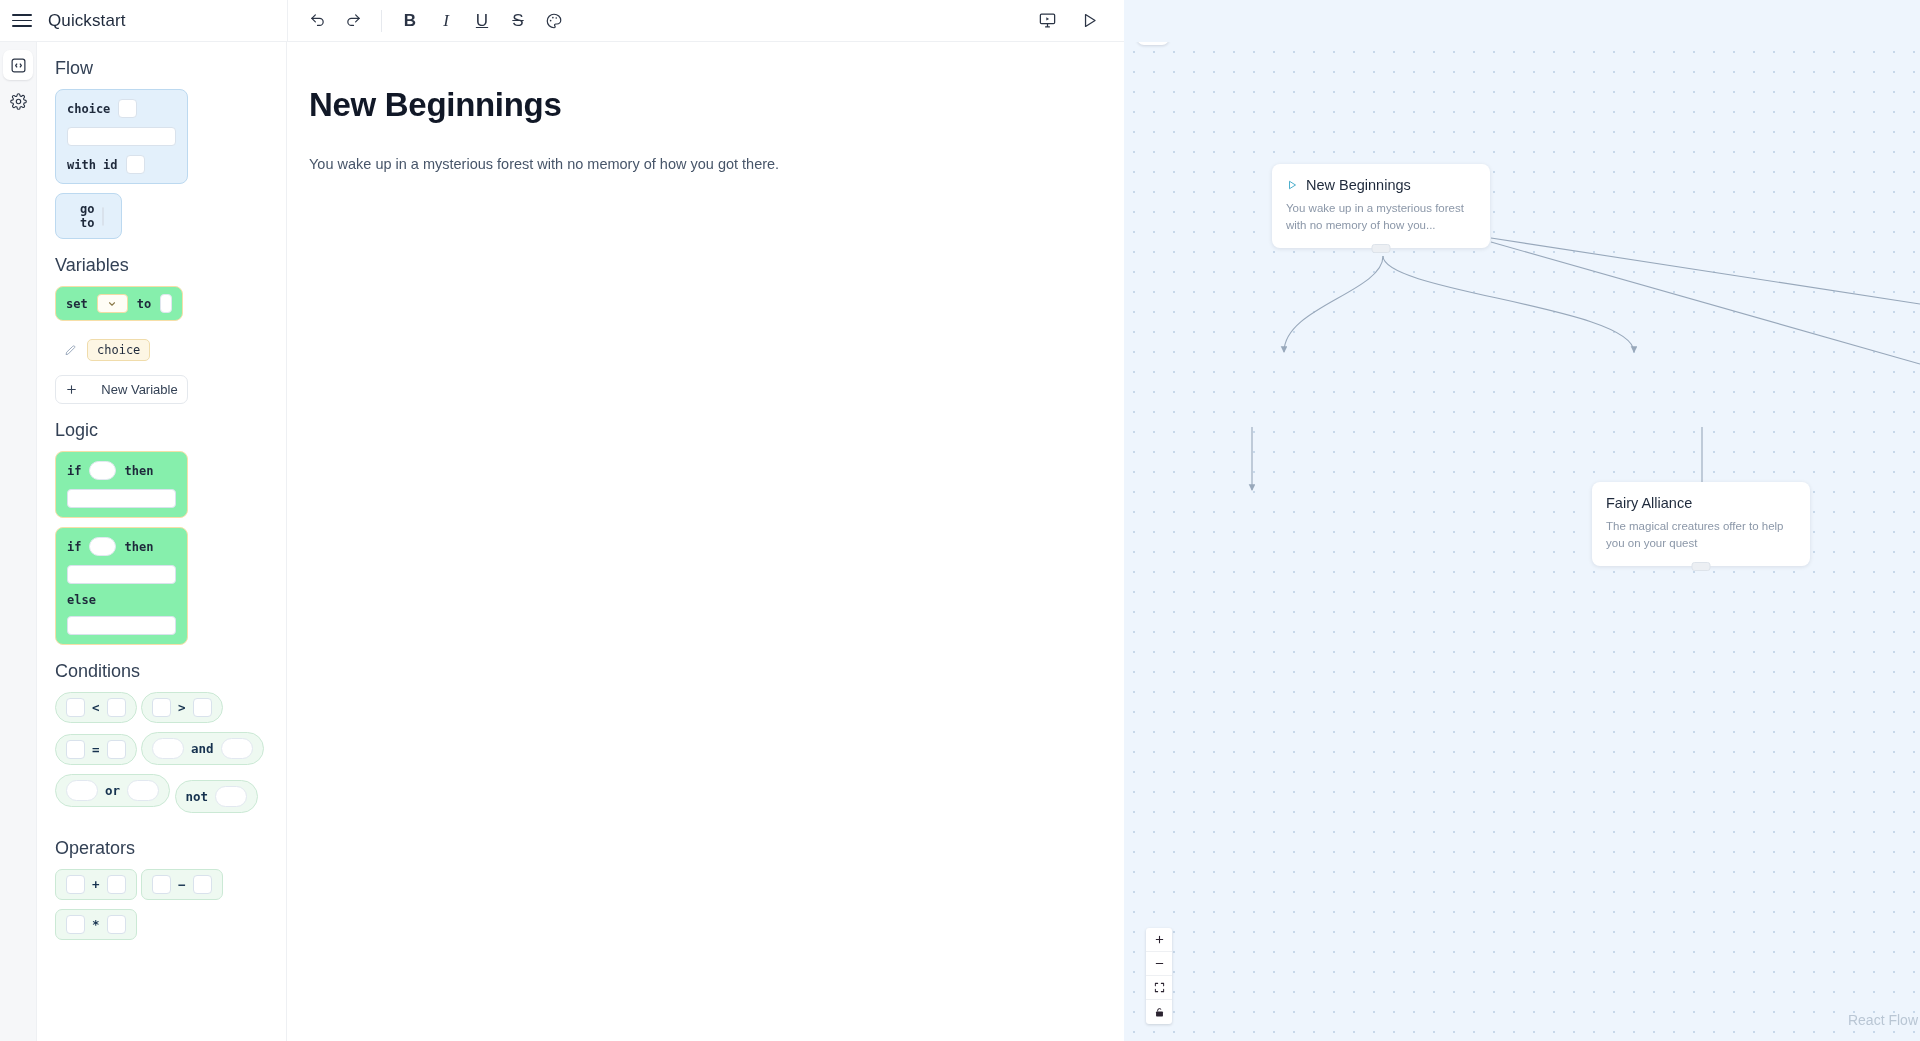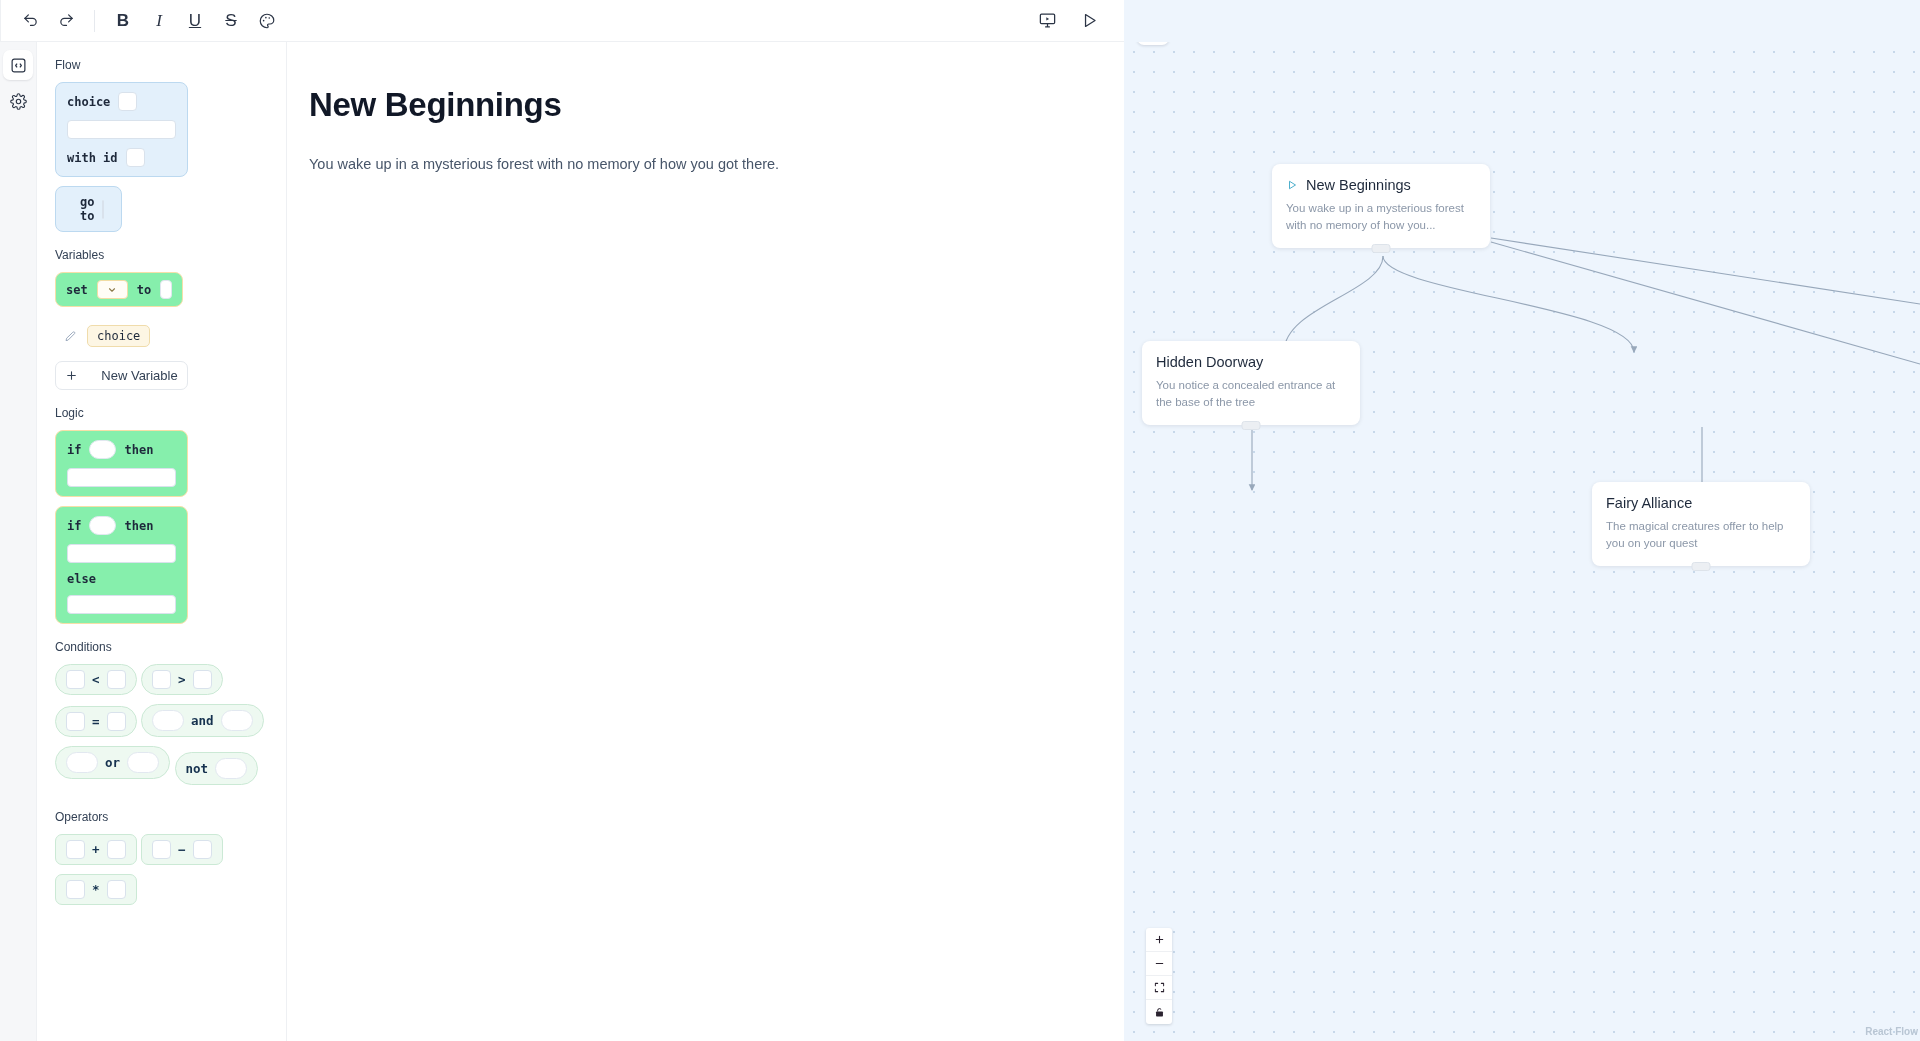--- a/index.html
+++ b/index.html
@@ -55,21 +55,21 @@
   }
   .rail-btn.active { background: #ffffff; box-shadow: 0 1px 2px rgba(16,24,40,.10); }
 
   
   .palette {
     width: 250px; flex: 0 0 250px; background: #ffffff;
     padding: 14px 0 24px 0; overflow: hidden;
     border-right: 1px solid #eef0f3;
   }
   .pal-inner { padding: 0 18px 0 18px; }
-  .sec-title { font-size: 12px; color: #334155; margin: 16px 0 10px 0; }
+  .sec-title { font-size: 18px; color: #334155; margin: 16px 0 10px 0; }
   .sec-title.first { margin-top: 2px; }
 
   .block {
     border-radius: 8px; margin-bottom: 9px; padding: 9px 11px;
     display: flex; flex-direction: column; gap: 9px;
     font-family: "DejaVu Sans Mono", monospace; font-size: 12px;
     color: #1e293b; cursor: grab; user-select: none; width: 133px;
   }
   .block.blue { background: #e3f0fb; border: 1px solid #bcd9f0; }
   .block.blue.small { width: 67px; padding: 8px 24px; }
@@ -137,29 +137,37 @@
   .edges { position: absolute; inset: 0; pointer-events: none; }
 
   .controls {
     position: absolute; left: 22px; bottom: 17px; width: 26px;
     background: #fff; border-radius: 3px; box-shadow: 0 1px 3px rgba(16,24,40,.16);
     display: flex; flex-direction: column; overflow: hidden;
   }
   .ctrl-btn { height: 24px; display: flex; align-items: center; justify-content: center;
     cursor: pointer; border-bottom: 1px solid #eef0f3; color: #2b2330; }
   .ctrl-btn:last-child { border-bottom: none; }
-  .attrib { position: absolute; right: 2px; bottom: 4px; font-size: 10px; color: #b9c6d4; font-weight: bold; }
+  .attrib { position: absolute; right: 2px; bottom: 13px; font-size: 14px; color: #b9c6d4; }
 </style>
 </head>
 <body>
 
 <div class="app">
 
   <div class="topbar">
 
+    <div class="topbar-left">
+      <div class="hamburger">
+        <span></span>
+          <span></span>
+          <span></span>
+      </div>
+      <div class="doc-title">Quickstart</div>
+    </div>
 
     <div class="topbar-mid">
       <div class="tb-btn">
         <svg width="17" height="17" viewBox="0 0 24 24" fill="none" stroke="currentColor" stroke-width="1.7" stroke-linecap="round" stroke-linejoin="round">
           <path d="M9 14 4 9l5-5"></path>
             <path d="M4 9h11a5 5 0 0 1 0 10h-3"></path>
         </svg>
       </div>
       <div class="tb-btn">
         <svg width="17" height="17" viewBox="0 0 24 24" fill="none" stroke="currentColor" stroke-width="1.7" stroke-linecap="round" stroke-linejoin="round">
@@ -380,27 +388,20 @@
         <div class="node-title">
           <svg width="12" height="12" viewBox="0 0 24 24" fill="none" stroke="#3aa6c6" stroke-width="1.8" stroke-linejoin="round">
             <path d="M7 4.5l12 7.5-12 7.5z"></path>
           </svg>
           <span>New Beginnings</span>
         </div>
         <div class="node-desc">You wake up in a mysterious forest with no memory of how you...</div>
         <span class="handle"></span>
       </div>
 
-      <div class="node" style="left:18px; top:299px; width:218px;">
-        <div class="node-title">
-          <span>Hidden Doorway</span>
-        </div>
-        <div class="node-desc">You notice a concealed entrance at the base of the tree</div>
-        <span class="handle"></span>
-      </div>
 
 
 
       <div class="node" style="left:468px; top:440px; width:218px;">
         <div class="node-title">
           <span>Fairy Alliance</span>
         </div>
         <div class="node-desc">The magical creatures offer to help you on your quest</div>
         <span class="handle"></span>
       </div>

